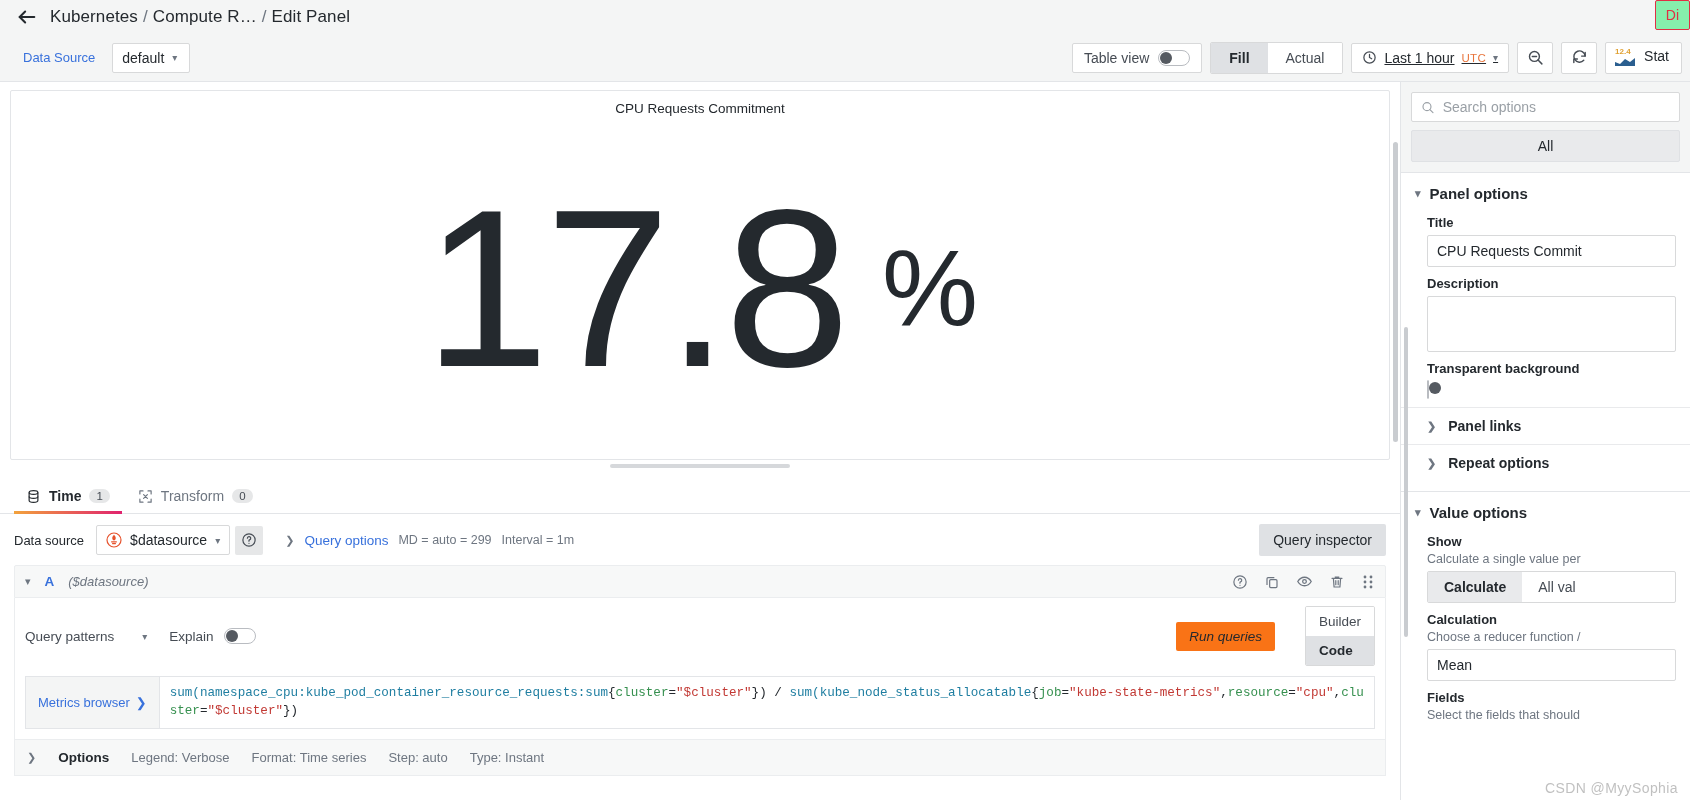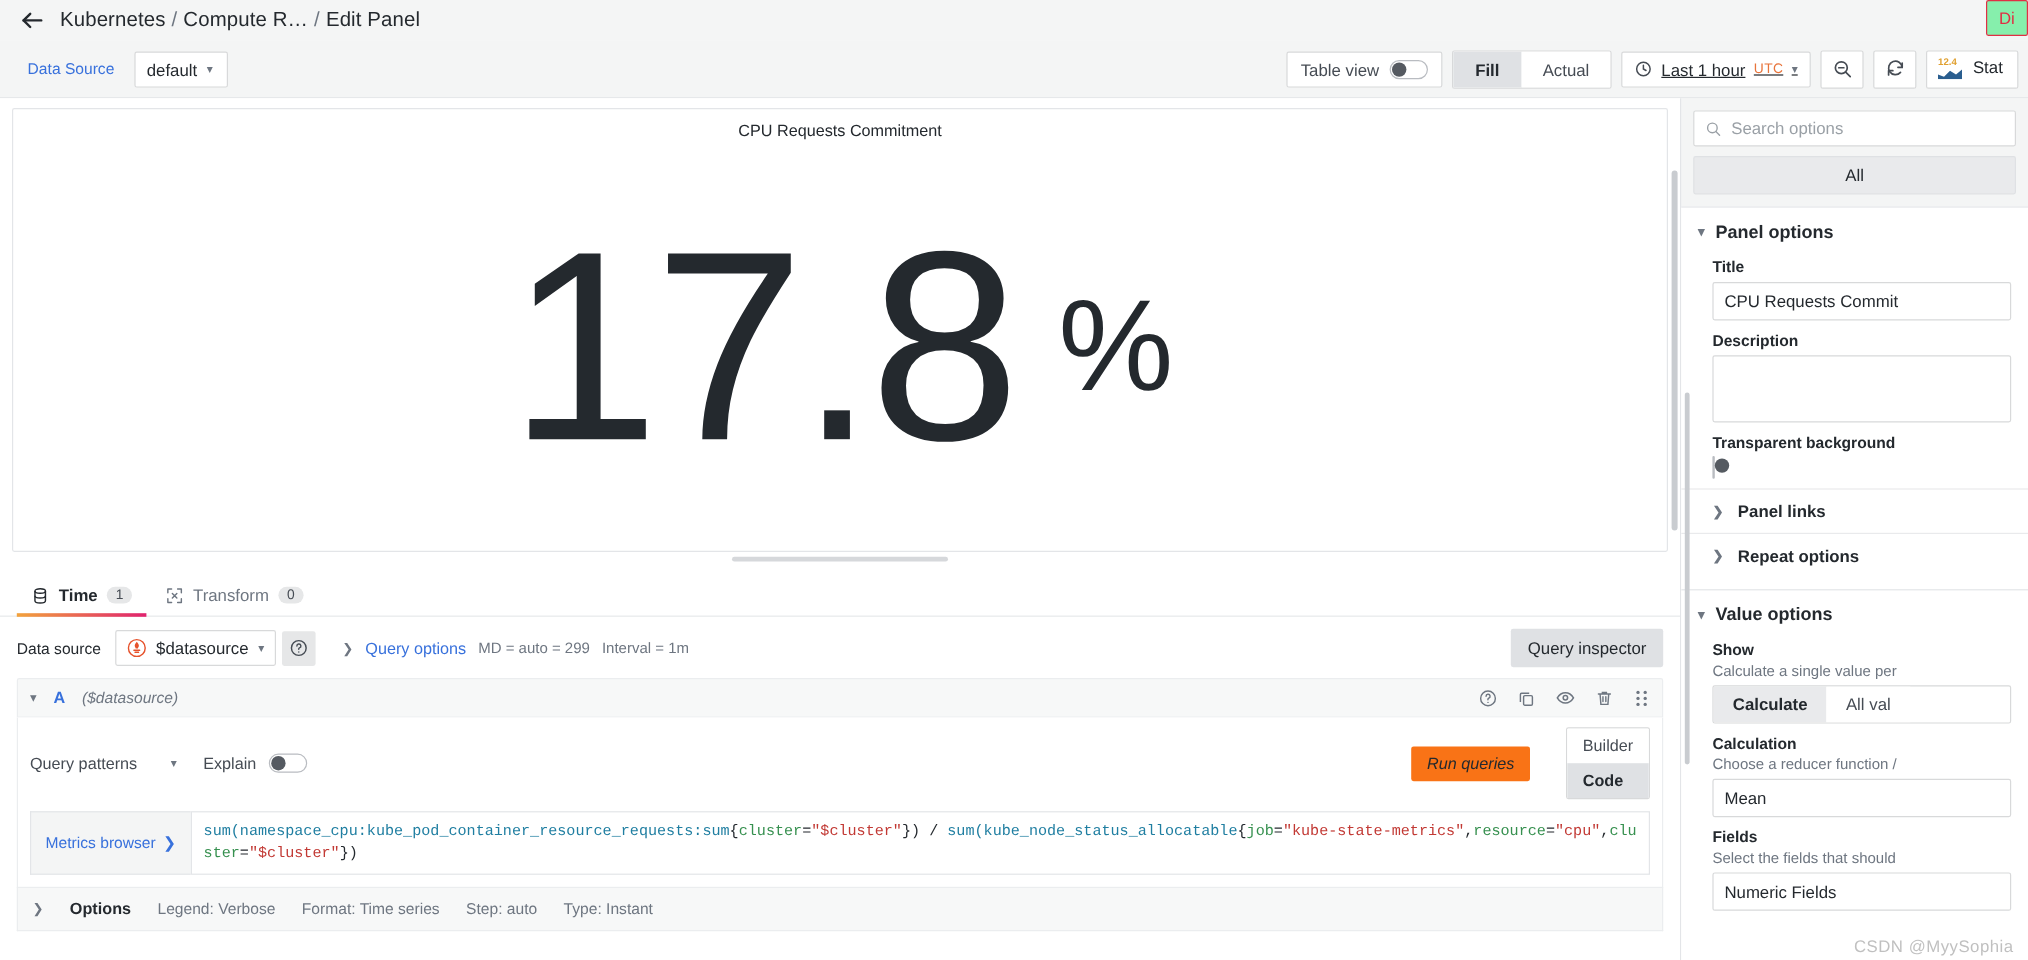--- a/index.html
+++ b/index.html
@@ -521,21 +521,20 @@
           </div>
         </div>
         <div class="fld">
           <div class="fld-label">Calculation</div>
           <div class="fld-desc">Choose a reducer function /</div>
           <div class="fld-input">Mean</div>
         </div>
         <div class="fld">
           <div class="fld-label">Fields</div>
           <div class="fld-desc">Select the fields that should</div>
-          <div class="fld-input">Numeric Fields</div>
         </div>
 
       </div>
       <div class="side-scrollbar"></div>
       <div class="watermark">CSDN @MyySophia</div>
     </div>
 
   </div>
 </div>
 

